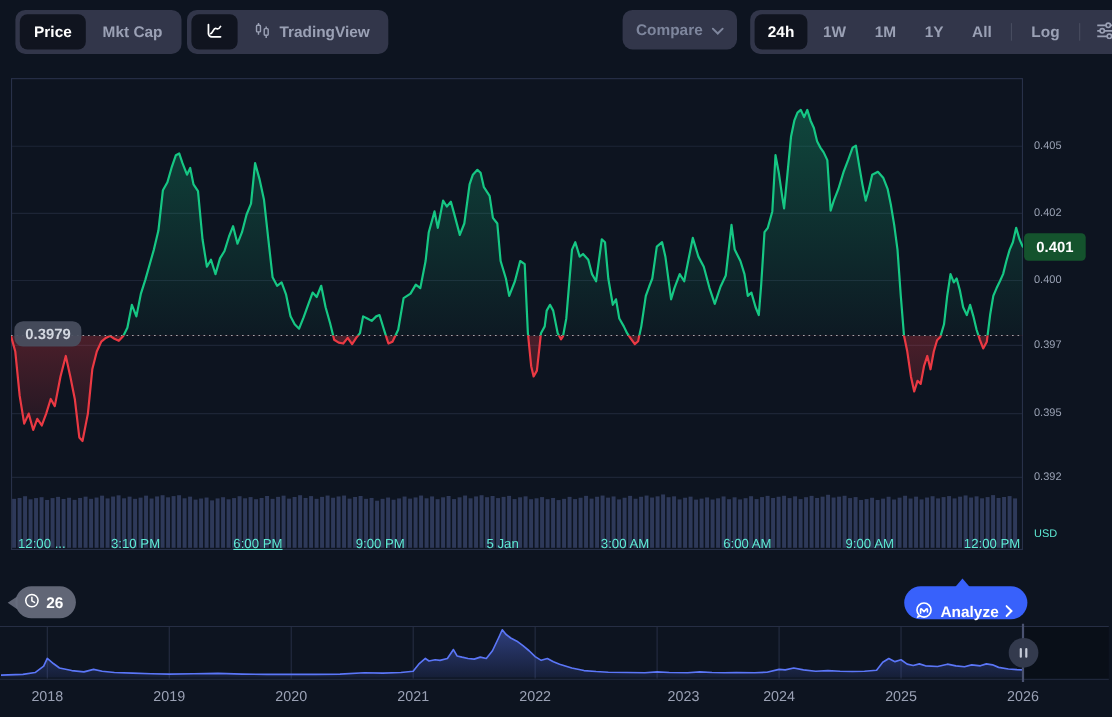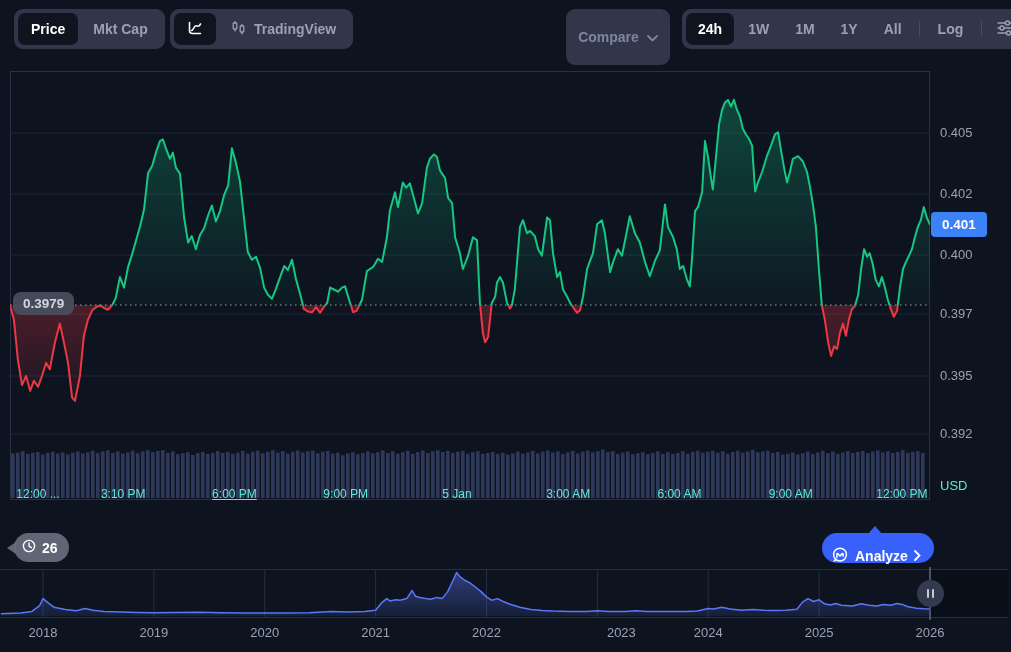--- a/index.html
+++ b/index.html
@@ -9,31 +9,31 @@
   button{font-family:inherit;border:0;background:transparent;cursor:pointer;padding:0;}
 
   
   .seg{position:absolute;top:9px;height:40px;background:#32364a;border-radius:9px;
        display:flex;align-items:center;padding:0 4px;gap:2px;}
   .chip{height:32px;border-radius:7px;color:#9ba1b5;font-weight:700;font-size:14px;
         padding:0 13px;display:flex;align-items:center;gap:8px;}
   .chip.active{background:#10141f;color:#ffffff;}
   .chip.icon-only{padding:0 13px;}
   .divider{width:1px;height:16px;background:#474c5f;margin:0 3px;}
-  .compare-btn{position:absolute;top:9px;left:566px;width:104px;height:56px;background:#32364a;
+  .compare-btn{position:absolute;top:9px;left:566px;width:104px;height:36px;background:#32364a;
         border-radius:9px;color:#7e869d;font-weight:600;font-size:14px;
         display:flex;align-items:center;justify-content:center;gap:8px;}
 
   
-  .ptick{position:absolute;left:940px;color:#99a1b3;font-size:13px;font-weight:500;line-height:18px;}
+  .ptick{position:absolute;left:940px;color:#99a1b3;font-size:10px;font-weight:500;line-height:18px;}
   .xtick{position:absolute;top:487px;transform:translateX(-50%);color:#5eead4;font-size:12px;
          font-weight:500;white-space:nowrap;}
   .ytick{position:absolute;top:625px;transform:translateX(-50%);color:#9aa1b4;font-size:13px;font-weight:500;}
 
-  .price-badge{position:absolute;left:931px;width:56px;height:25px;background:#3b82f6;color:#fff;
+  .price-badge{position:absolute;left:931px;width:56px;height:25px;background:#14532d;color:#fff;
         border-radius:4px;font-size:13.5px;font-weight:700;display:flex;align-items:center;
         justify-content:center;z-index:3;}
   .prev-badge{position:absolute;left:13px;background:rgba(73,79,95,0.92);color:#d2d6df;
         border-radius:8px;font-size:13.5px;font-weight:700;padding:4px 10px;z-index:3;}
 
   .watermark{position:absolute;left:736px;top:423px;display:flex;align-items:center;gap:9px;
         color:rgba(240,243,250,0.95);font-size:19.5px;font-weight:600;z-index:2;}
 
   .history-badge{position:absolute;left:14px;top:533px;height:29px;background:rgba(104,110,126,0.92);
         border-radius:15px;display:flex;align-items:center;gap:5px;padding:0 11px 0 7px;

